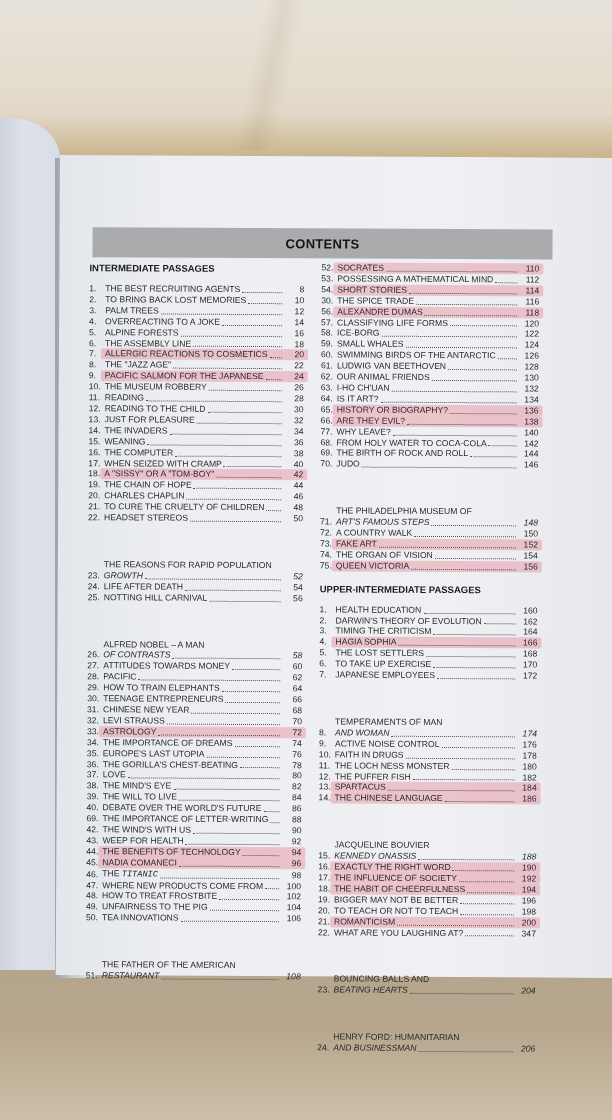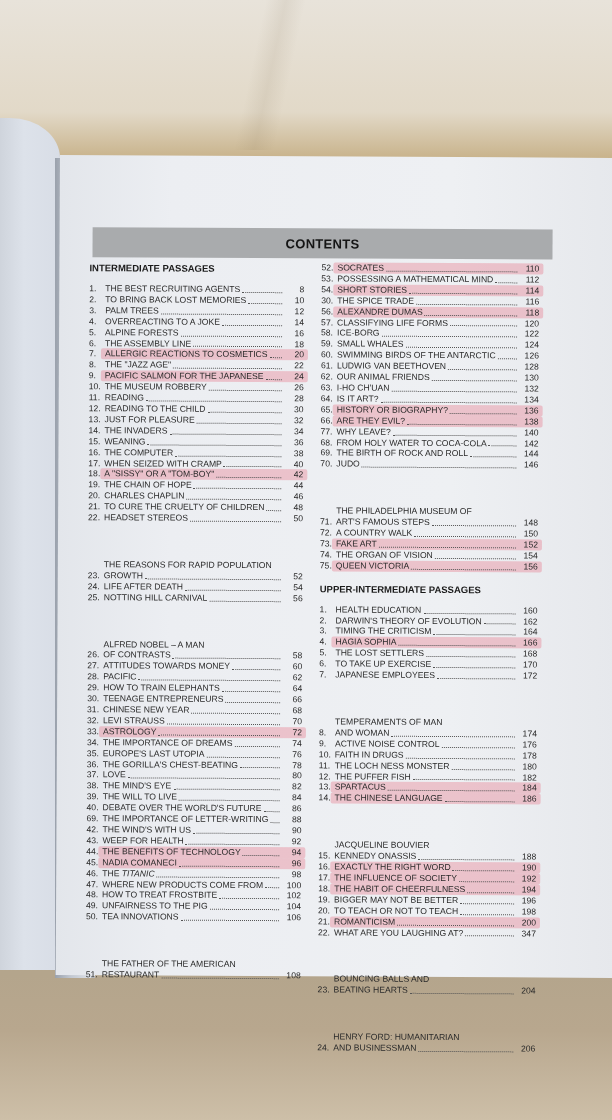--- a/index.html
+++ b/index.html
@@ -48,27 +48,27 @@
     font-size:8.6px; line-height:10.9px; color:#2a2a2a;
   }
   .entry .num { width:16px; flex:0 0 auto; }
   .entry .title { flex:0 1 auto; white-space:nowrap; }
   .entry .dots {
     flex:1 1 auto; overflow:hidden; white-space:nowrap; margin:0 2px 2px 2px;
     border-bottom:1px dotted #555; height:1px; align-self:flex-end;
   }
   .entry .page-num { flex:0 0 auto; width:20px; text-align:right; }
   .entry .title-wrap { display:flex; flex-direction:column; flex:1 1 auto;margin-top:36px; }
-  .entry .line2 { display:flex; align-items:flex-end; }
+  .entry .line2 { display:flex; align-items:flex-end;font-style:italic; }
   .entry.highlight::before {
     content:""; position:absolute; left:12px; right:-4px; top:0; bottom:0;
     background:rgba(232,120,140,0.38); border-radius:2px; z-index:0;
   }
   .entry > * { position:relative; z-index:1; }
-  .em { font-style:italic; }
+  .em { font-style:italic;font-family:Liberation Mono, monospace; }
   .spacer { height:10px; }
 </style>
 </head>
 <body>
 
 <div class="cloth-fold"></div>
 <div class="left-page"></div>
 <div class="page-shadow"></div>
 
 <div class="page">

